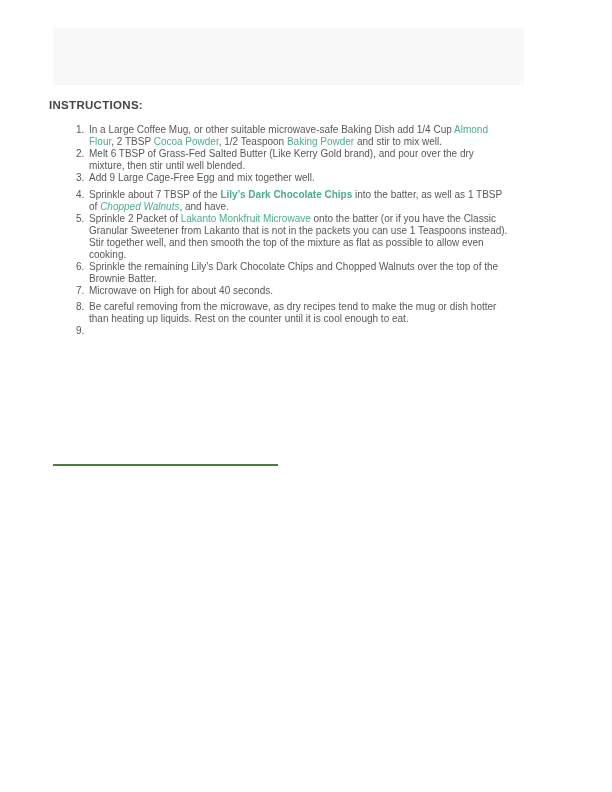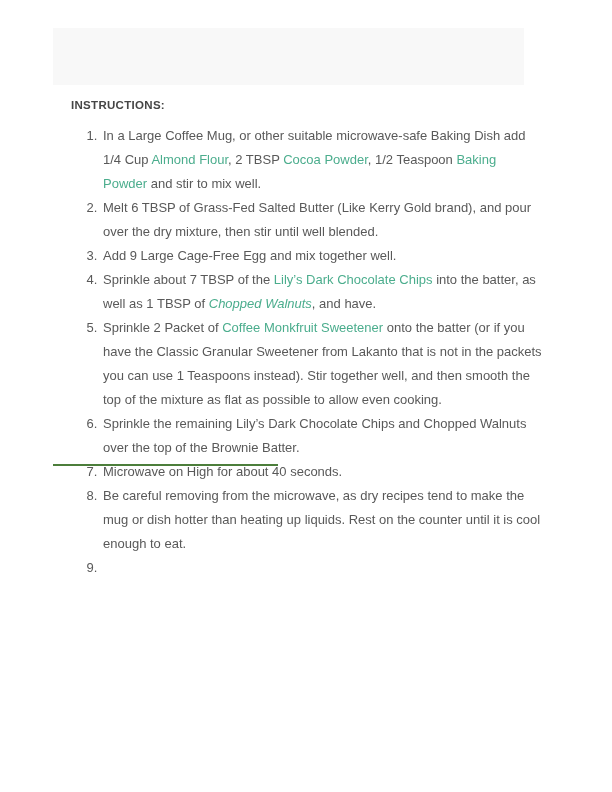--- a/index.html
+++ b/index.html
@@ -14,37 +14,37 @@
   .banner {
     position: absolute;
     left: 53px;
     top: 28px;
     width: 471px;
     height: 57px;
     background: #f8f8f8;
   }
   .content {
     position: absolute;
-    left: 71px;
+    left: 49px;
     top: 99px;
     width: 471px;
   }
   .heading {
     font-size: 11.5px;
     line-height: 13px;
     font-weight: bold;
     color: #454545;
     letter-spacing: 0.3px;
     margin: 0 0 12px 0;
   }
   ol.steps {
-    margin: 0;
+    margin: 8px;
     padding: 0 0 0 30px;
-    font-size: 13px;
-    line-height: 24px;
+    font-size: 10px;
+    line-height: 12px;
     color: #595959;
   }
   ol.steps li {
     margin: 0;
     padding-left: 2px;
     min-height: 16.5px;
   }
   .link {
     color: #4bad8d;
     cursor: pointer;
@@ -62,22 +62,22 @@
 <body>
 
 <div class="banner" style="background: rgb(248, 248, 248);"></div>
 
 <div class="content">
   <div class="heading">INSTRUCTIONS:</div>
   <ol class="steps">
       <li><span>In a Large Coffee Mug, or other suitable microwave-safe Baking Dish add 1/4 Cup </span><span class="link" style="color: rgb(75, 173, 141);">Almond Flour</span><span>, 2 TBSP </span><span class="link" style="color: rgb(75, 173, 141);">Cocoa Powder</span><span>, 1/2 Teaspoon </span><span class="link" style="color: rgb(75, 173, 141);">Baking Powder</span><span> and stir to mix well.</span></li>
       <li><span>Melt 6 TBSP of Grass-Fed Salted Butter (Like Kerry Gold brand), and pour over the dry mixture, then stir until well blended.</span></li>
       <li><span>Add 9 Large Cage-Free Egg and mix together well.</span></li>
-      <li><span>Sprinkle about 7 TBSP of the </span><span class="link" style="color: rgb(75, 173, 141);">Lily’s Dark Chocolate Chips</span><span> into the batter, as well as 1 TBSP of </span><span class="link" style="color: rgb(75, 173, 141); font-style: italic;">Chopped Walnuts</span><span>, and have.</span></li>
-      <li><span>Sprinkle 2 Packet of </span><span class="link" style="color: rgb(75, 173, 141);">Coffee Monkfruit Sweetener</span><span> onto the batter (or if you have the Classic Granular Sweetener from Lakanto that is not in the packets you can use 1 Teaspoons instead). Stir together well, and then smooth the top of the mixture as flat as possible to allow even cooking.</span></li>
+      <li><span>Sprinkle about 7 TBSP of the </span><span class="link" style="color: rgb(75, 173, 141); font-weight: bold;">Lily’s Dark Chocolate Chips</span><span> into the batter, as well as 1 TBSP of </span><span class="link" style="color: rgb(75, 173, 141); font-style: italic;">Chopped Walnuts</span><span>, and have.</span></li>
+      <li><span>Sprinkle 2 Packet of </span><span class="link" style="color: rgb(75, 173, 141);">Lakanto Monkfruit Microwave</span><span> onto the batter (or if you have the Classic Granular Sweetener from Lakanto that is not in the packets you can use 1 Teaspoons instead). Stir together well, and then smooth the top of the mixture as flat as possible to allow even cooking.</span></li>
       <li><span>Sprinkle the remaining Lily’s Dark Chocolate Chips and Chopped Walnuts over the top of the Brownie Batter.</span></li>
       <li><span>Microwave on High for about 40 seconds.</span></li>
       <li><span>Be careful removing from the microwave, as dry recipes tend to make the mug or dish hotter than heating up liquids. Rest on the counter until it is cool enough to eat.</span></li>
       <li></li>
     </ol>
 </div>
 
 <div class="rule" style="background: rgb(76, 126, 59);"></div>
 
 </body></html>

